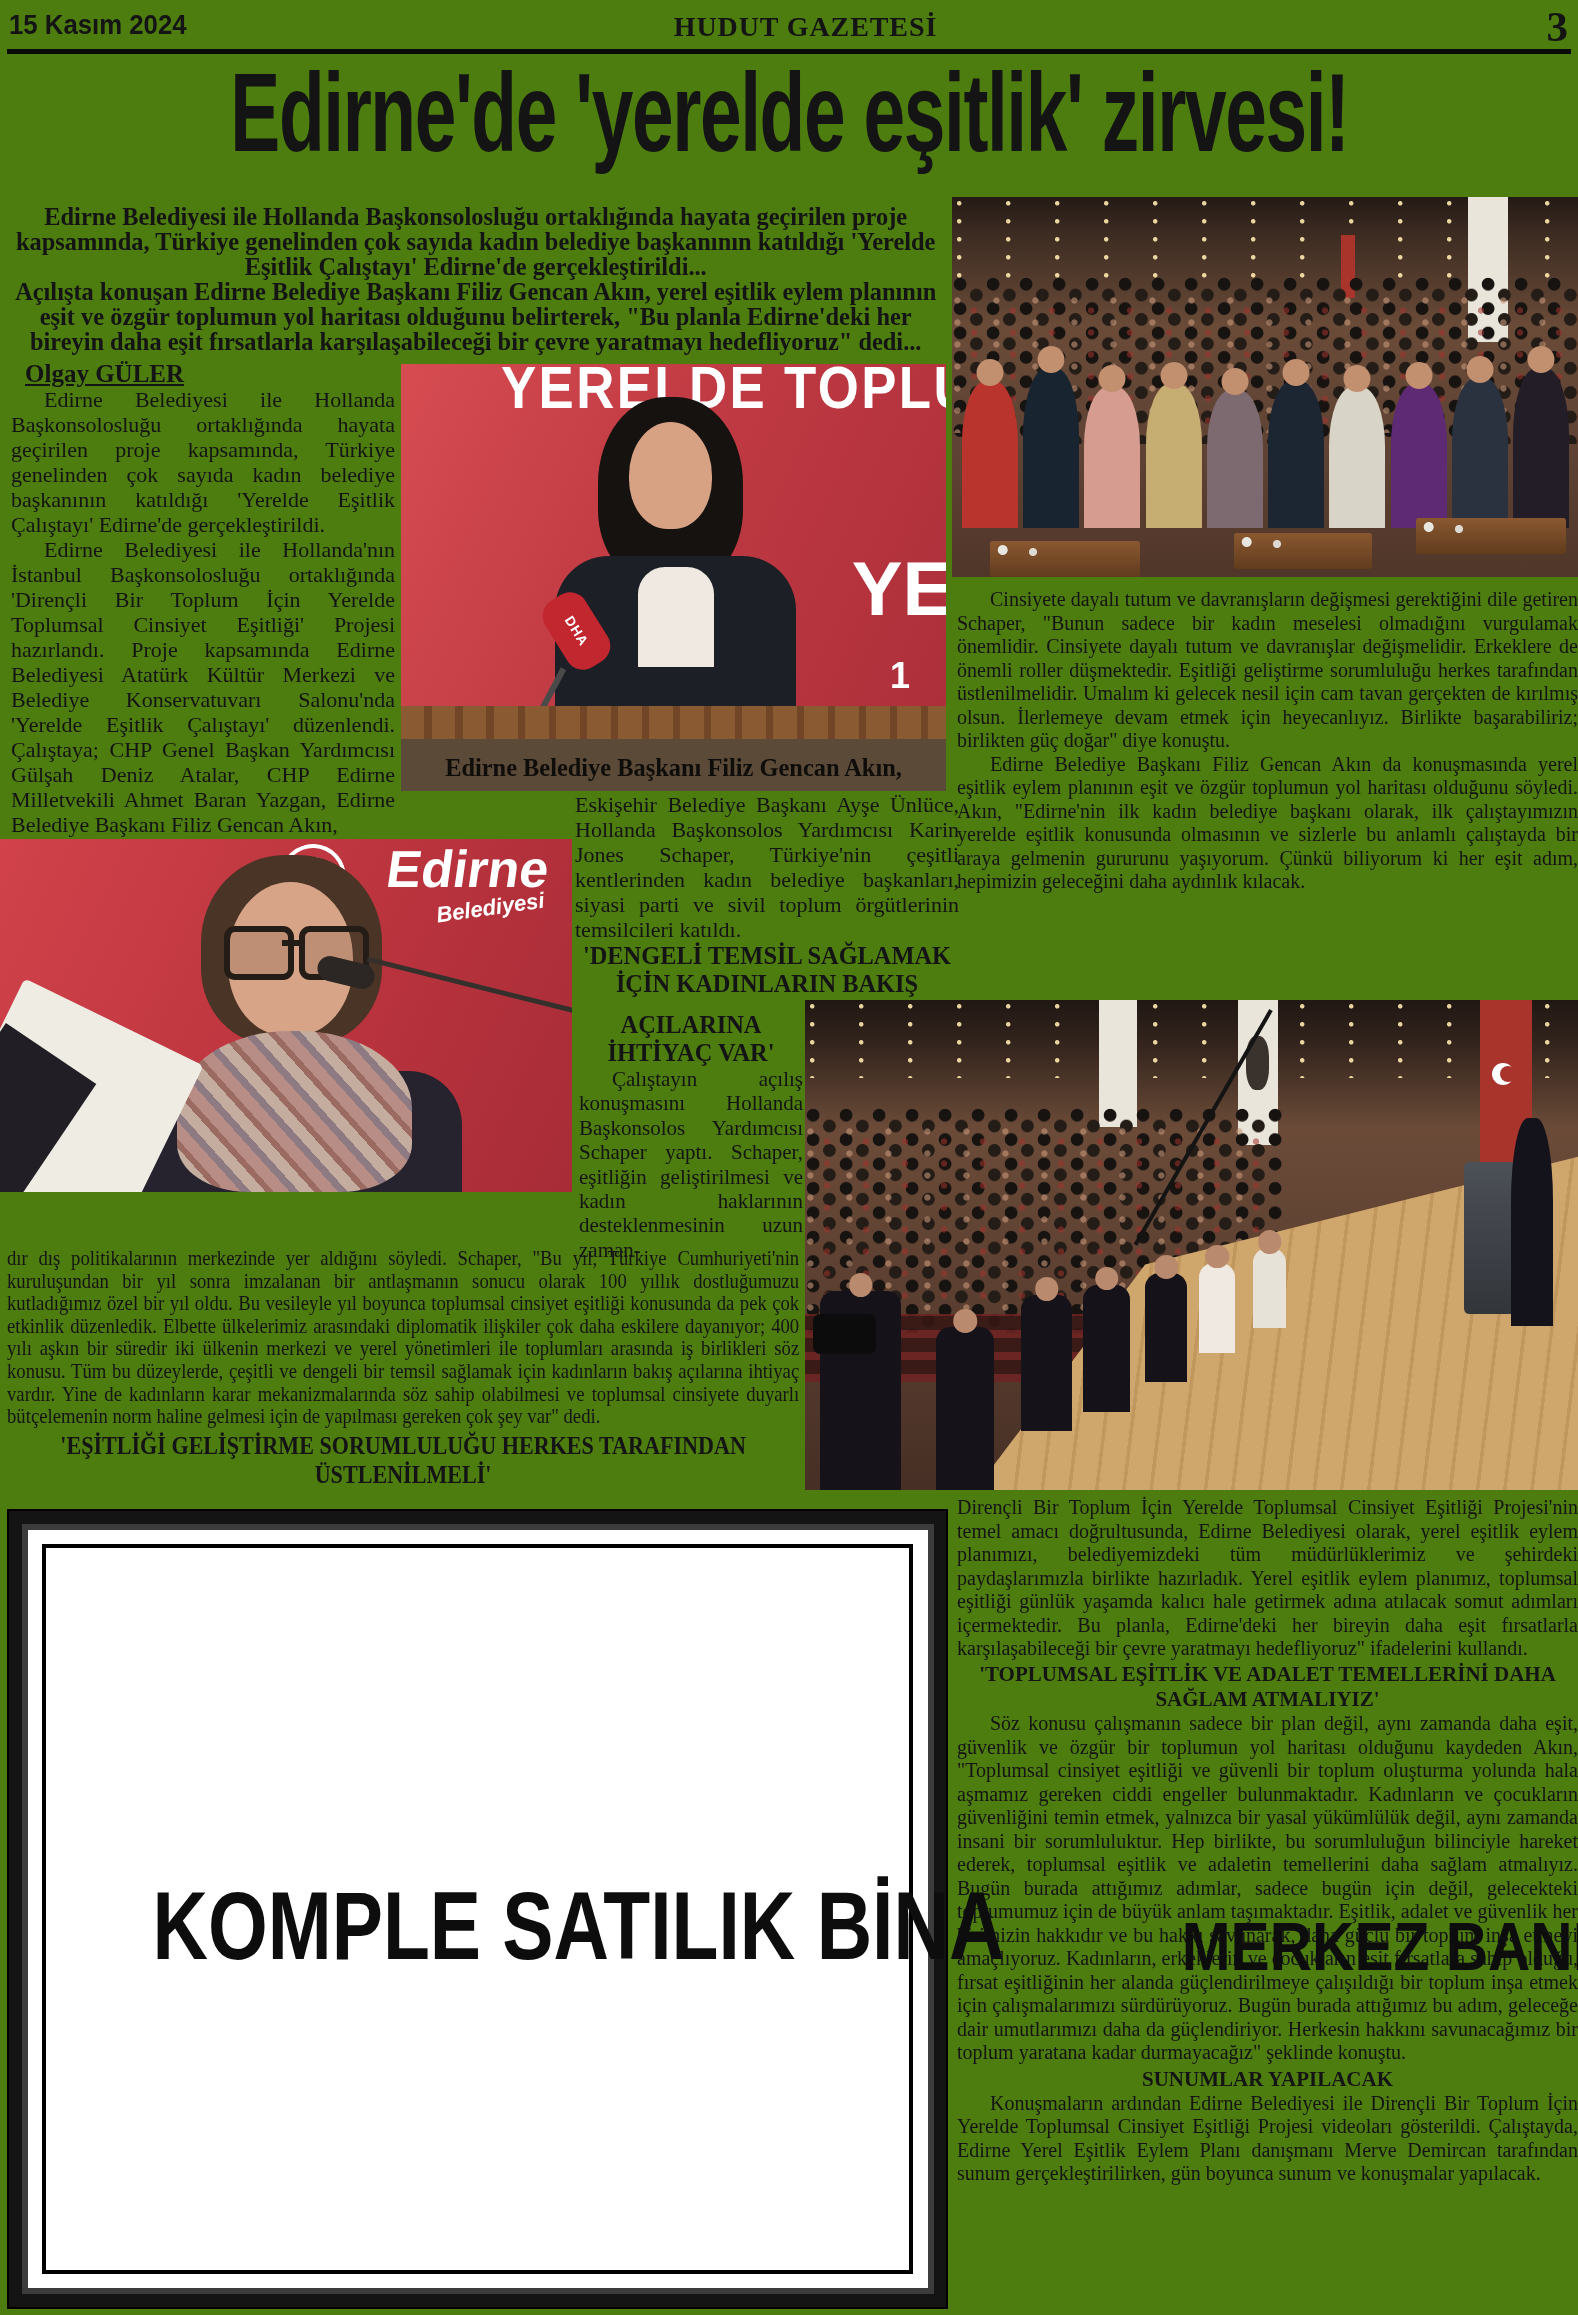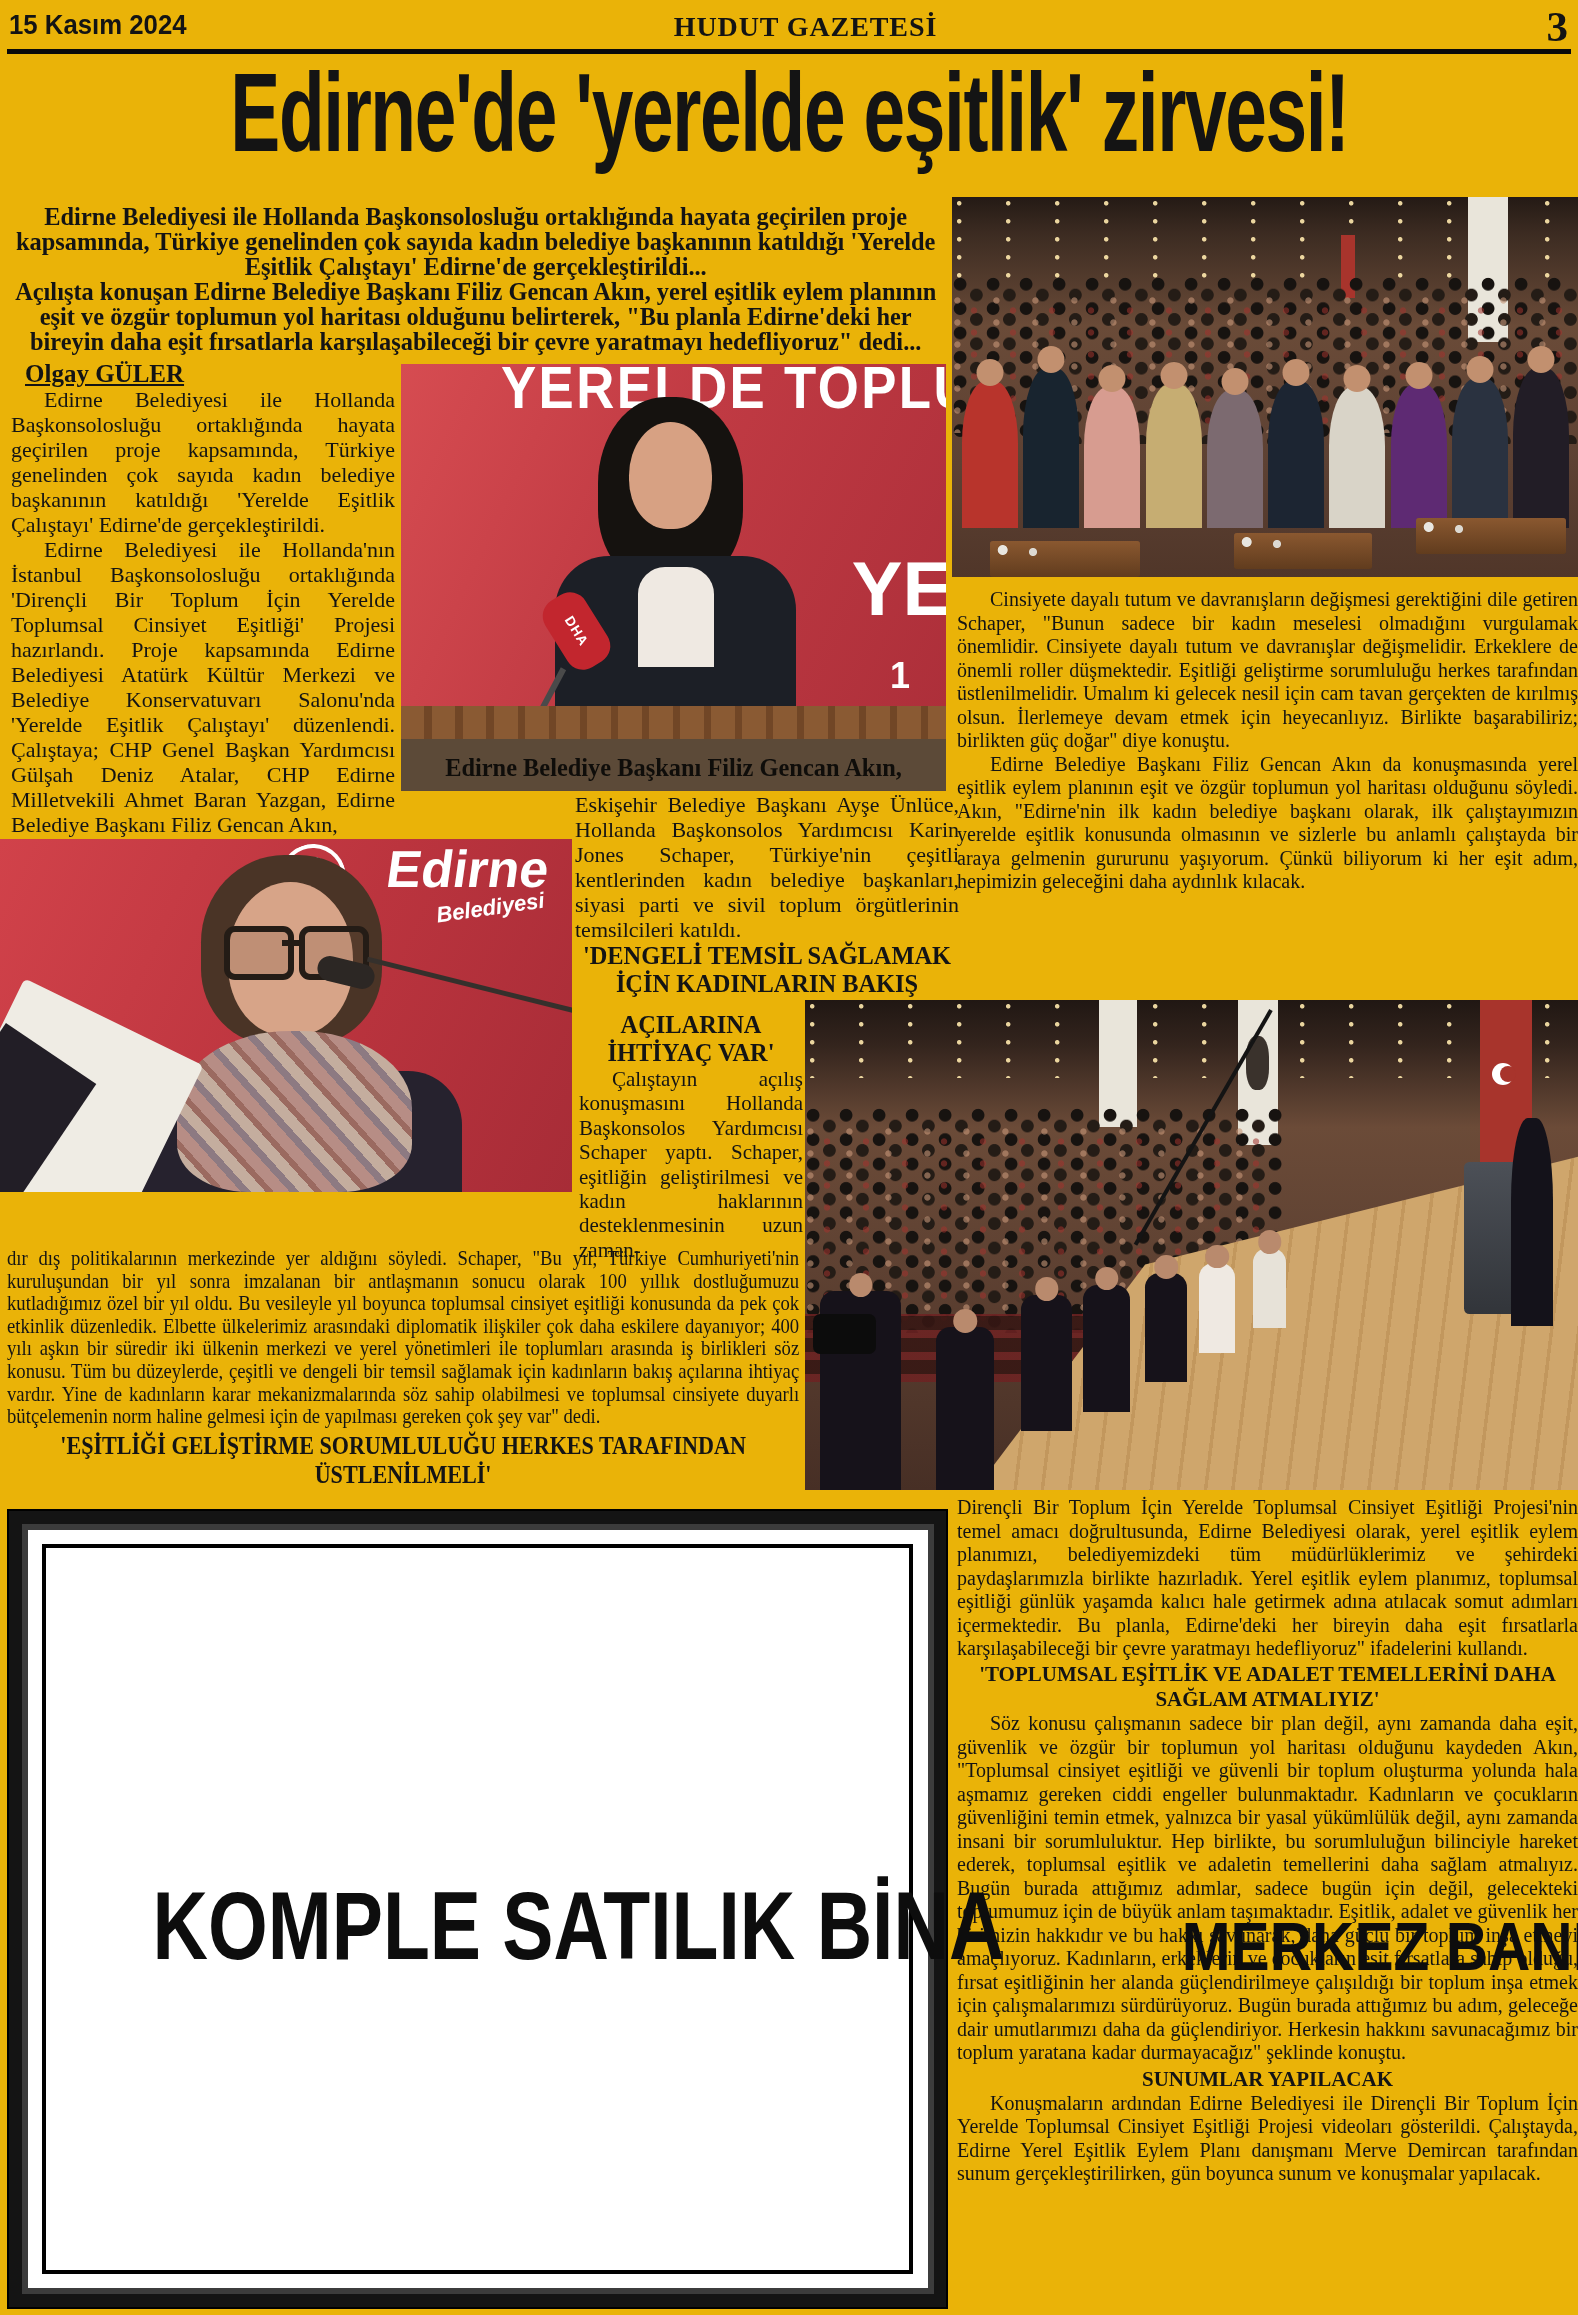--- a/index.html
+++ b/index.html
@@ -1,16 +1,16 @@
 <!DOCTYPE html>
 <html style="font-size:14.5px"><head>
 <meta charset="utf-8">
 <style>
   html,body{margin:0;padding:0;background:#888;}
-  .page{position:relative;width:1579px;height:2316px;background:#eab308;overflow:hidden;
+  .page{position:relative;width:1579px;height:2316px;background:#4d7c0f;overflow:hidden;
         font-family:"Liberation Serif",serif;color:#141414;}
   .abs{position:absolute;}
   .jt{text-align:justify;}
   .ind{text-indent:33px;}
   p{margin:0;}
   
   .mast-date{left:9px;top:9px;font-family:"Liberation Sans",sans-serif;font-weight:bold;font-size:28px;transform:scaleX(.92);transform-origin:0 0;}
   .mast-title{left:16px;top:11px;width:100%;text-align:center;font-weight:bold;font-size:28px;letter-spacing:0.9px;}
   .mast-page{right:11px;top:1.8px;font-weight:bold;font-size:43px;}
   .mast-rule{left:7.2px;top:49px;width:1564px;height:4.5px;background:#0a0a0a;}

